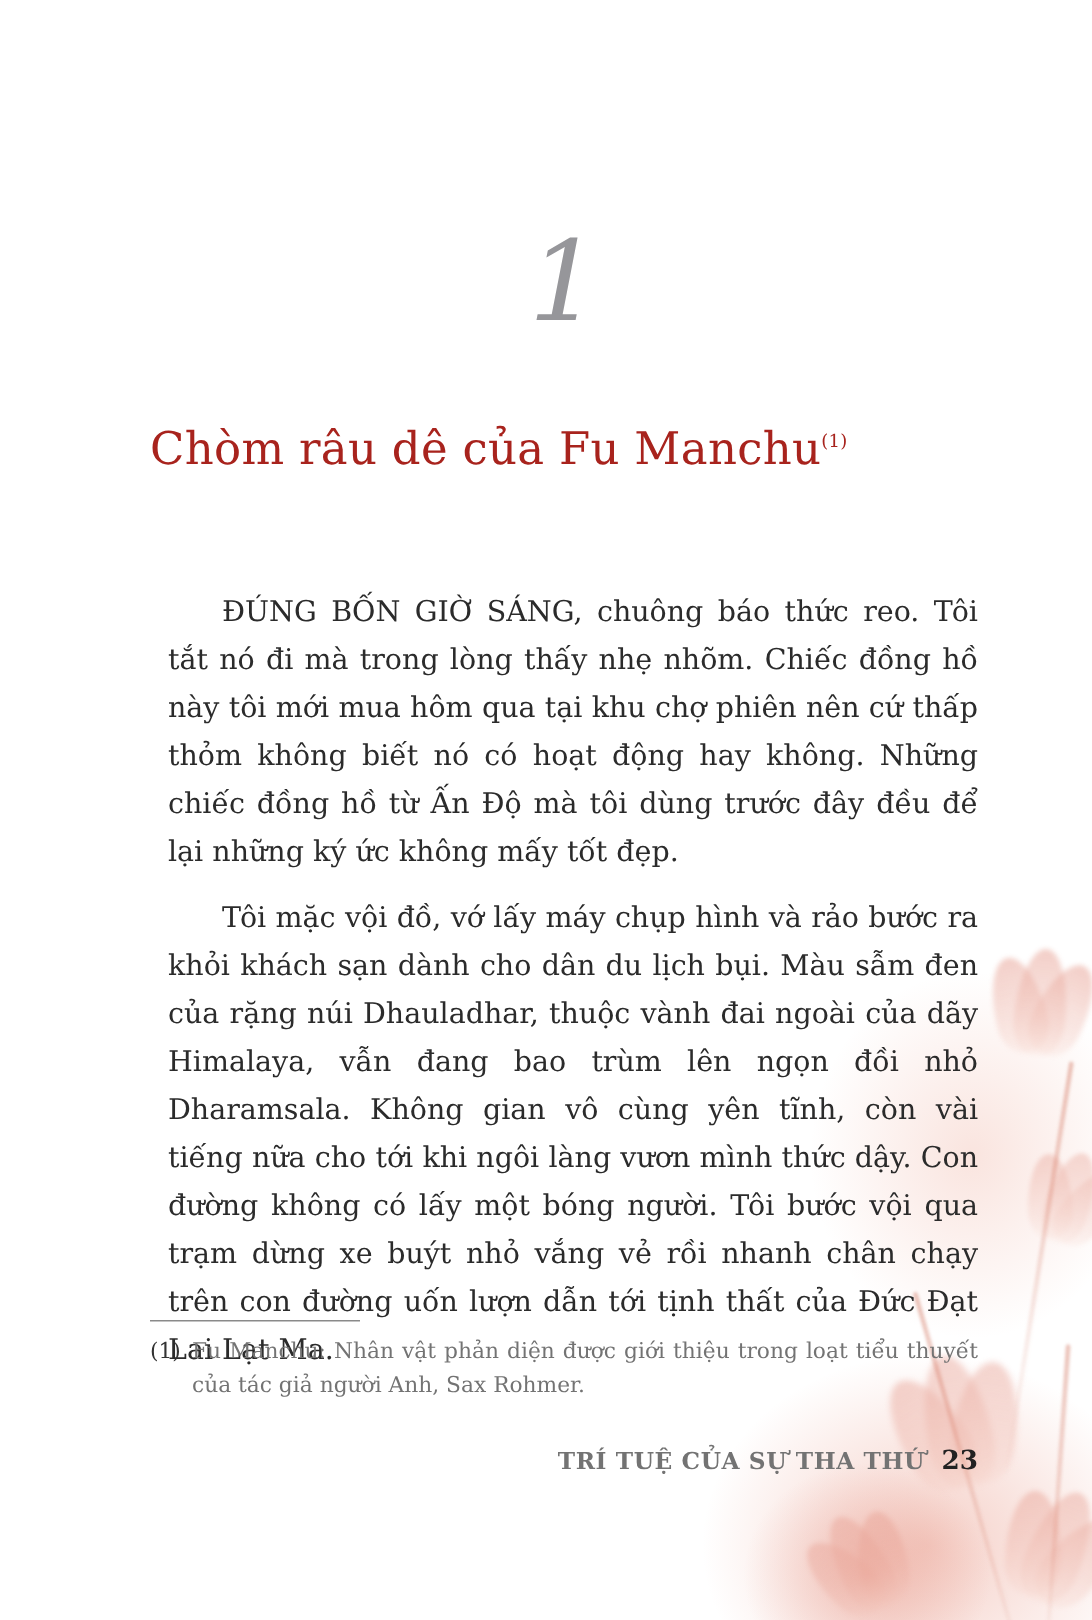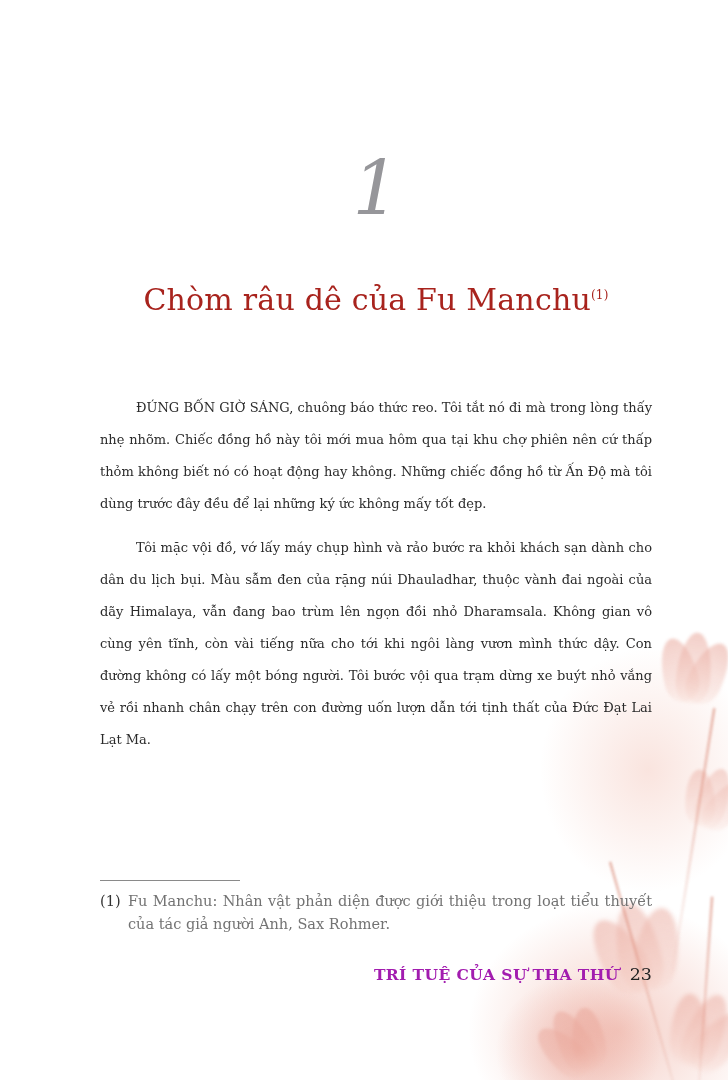--- a/index.html
+++ b/index.html
@@ -51,56 +51,56 @@
 
   
   .content { position:absolute; left:100px; top:0; width:552px; height:100%; z-index:1; }
 
   .chapter-number {
     position:absolute; top:148px; width:100%; text-align:center;
     font-family:"DejaVu Serif", serif; font-style:italic; font-weight:400;
     font-size:74px; line-height:1.1; color:#96969a;
   }
   .chapter-title {
-    position:absolute; top:282px; width:100%; text-align:center;
+    position:absolute; top:282px; width:100%; text-align:left;
     font-size:30px; line-height:1.2; color:#a8231d; font-weight:400;
     letter-spacing:0.2px;
   }
   .chapter-title sup {
     font-size:12px; vertical-align:super; line-height:0; color:#a8231d;
   }
 
   .body-text { position:absolute; top:392px; width:100%; }
   .body-text p {
-    font-size:13px; line-height:32px; color:#2b2b2b;
-    text-align:justify; text-indent:36px; margin:0 0 12px 0;
+    font-size:19px; line-height:32px; color:#2b2b2b;
+    text-align:justify; text-indent:36px; margin:0 0 12px 12px;
   }
 
   .footnote { position:absolute; top:880px; left:0; width:100%; }
   .footnote-divider {
     width:140px; border-top:1px solid #8a8a8a; margin-bottom:9px;
   }
   .footnote-row { position:relative; padding-left:28px; }
   .footnote-marker {
     position:absolute; left:0; top:0;
     font-size:14.5px; line-height:23px; color:#333333;
   }
   .footnote-text {
     font-size:14.5px; line-height:23px; color:#737373; text-align:justify; display:block;
   }
 
   .footer {
     position:absolute; top:964px; left:0; width:100%;
     text-align:right; white-space:nowrap;
   }
   .footer-book-title {
-    color:#a21caf; font-weight:bold; font-size:15.5px; letter-spacing:0.4px;
+    color:#737373; font-weight:bold; font-size:15.5px; letter-spacing:0.4px;
   }
   .footer-page-number {
-    color:#222222; font-size:17.5px; margin-left:11px; font-weight:400;
+    color:#222222; font-size:17.5px; margin-left:11px; font-weight:700;
   }
 </style>
 </head>
 <body>
 
 <div class="page">
 
   <div class="watermark">
     <div class="wm-blob b1"></div>
     <div class="wm-blob b2"></div>

